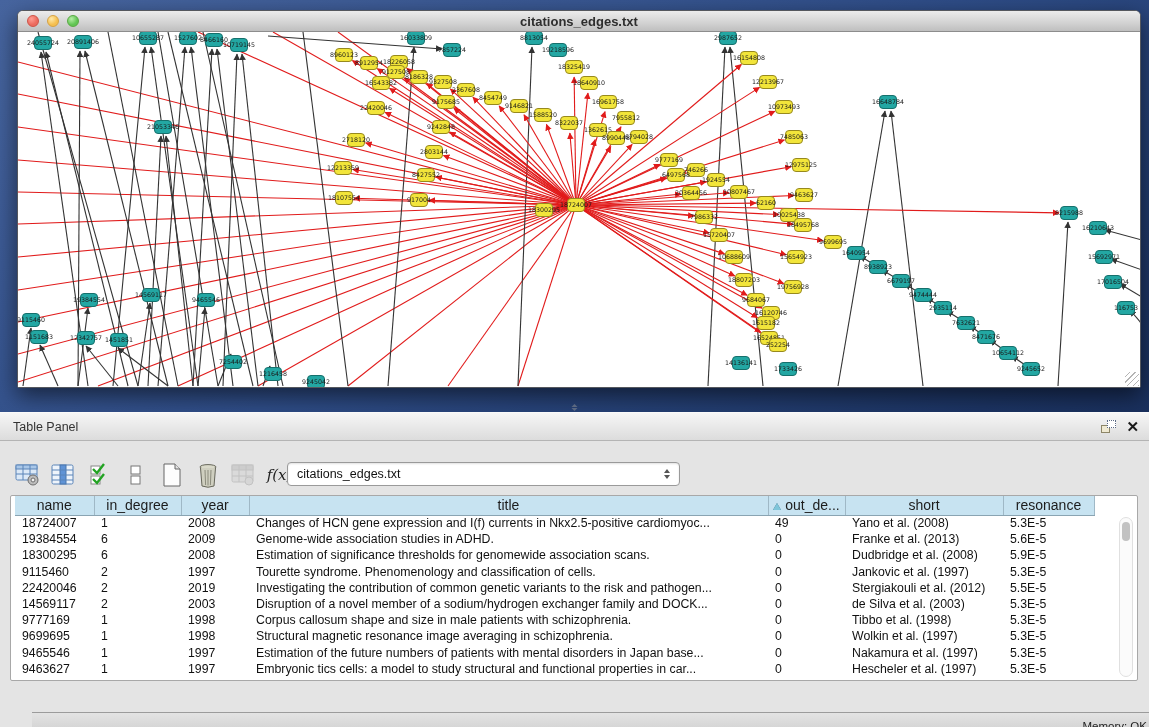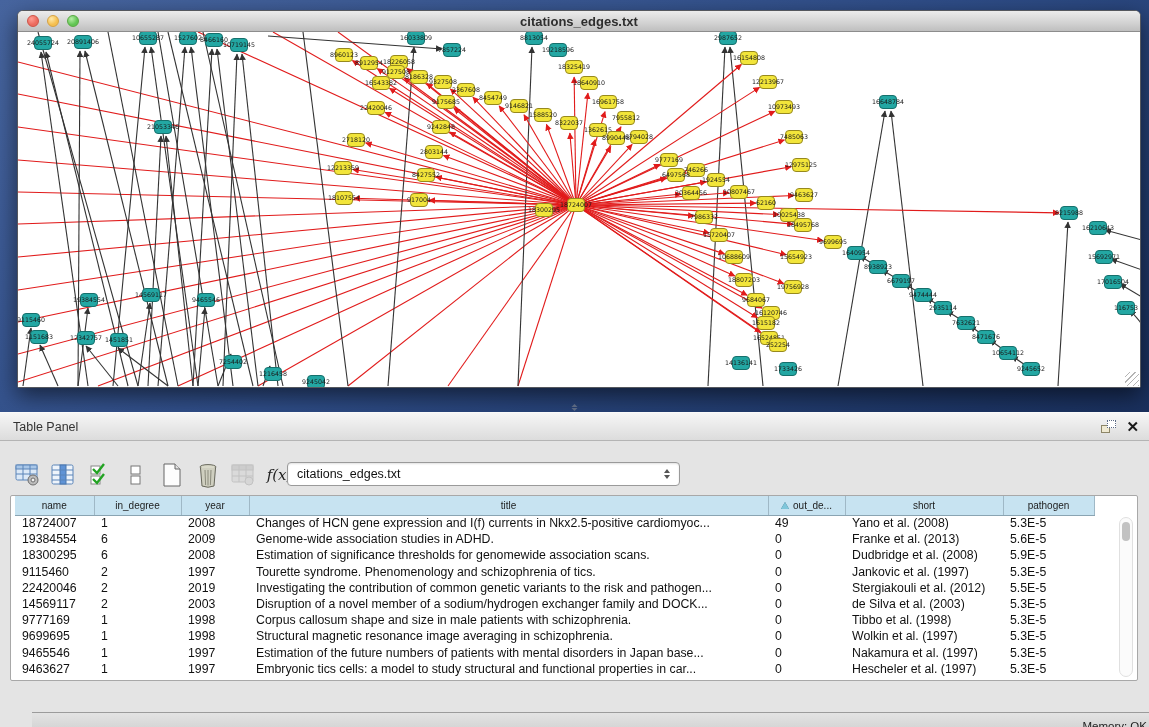--- a/index.html
+++ b/index.html
@@ -50,21 +50,21 @@
   .combo-text { font-size:12.5px; color:#111; margin-left:9px; flex:1; }
   .combo-arrows { display:flex; flex-direction:column; gap:2px; margin-right:9px; }
   .combo-arrows i { width:0; height:0; border-left:3.5px solid transparent; border-right:3.5px solid transparent; }
   .combo-arrows .u { border-bottom:4px solid #555; }
   .combo-arrows .d { border-top:4px solid #555; }
 
   .table-box { position:absolute; left:10px; top:83px; width:1128px; height:186px; background:#fff;
                border:1px solid #a8a8a8; border-radius:2px; overflow:hidden; }
   table.grid { border-collapse:collapse; table-layout:fixed; font-size:12.3px; color:#111; margin-left:4px; }
   table.grid th { background:#c7e3f1; border-right:1px solid #9fb8c6; border-bottom:1px solid #8aa4b2;
-                  font-weight:normal; font-size:10px; color:#1c1c1c; height:19px; padding:0 0;
+                  font-weight:normal; font-size:14px; color:#1c1c1c; height:19px; padding:0 0;
                   overflow:hidden; white-space:nowrap; text-align:center; }
   table.grid td { height:16.2px; padding:0 0 0 7px; overflow:hidden; white-space:nowrap; }
   .sort-tri { display:inline-block; width:0; height:0; border-left:4.5px solid transparent;
               border-right:4.5px solid transparent; border-bottom:7px solid #7fc6da; margin-right:4px;
               position:relative; top:0px; filter:drop-shadow(0 0 0.5px #31576b); }
   .vscroll { position:absolute; right:4px; top:21px; width:14px; bottom:3px; background:#fbfbfb;
              border:1px solid #e0e0e0; border-radius:7px; }
   .vthumb { position:absolute; left:2px; top:4px; width:8px; height:19px; background:#c2c2c2; border-radius:4px; }
 
   .seg-tabs { position:absolute; left:50%; transform:translateX(-50%); top:273px; display:flex; height:21px;
@@ -709,21 +709,21 @@
   <div class="table-box">
     <table class="grid">
       <thead>
           <tr>
             <th style="width: 79px;">name</th>
             <th style="width: 87px;">in_degree</th>
             <th style="width: 68px;">year</th>
             <th style="width: 519px; margin-top: 41px;">title</th>
             <th style="width: 77px;"><span class="sort-tri"></span>out_de...</th>
             <th style="width: 158px;">short</th>
-            <th style="width: 91px;">pathogen</th>
+            <th style="width: 91px;">resonance</th>
           </tr>
         </thead>
       <tbody>
           <tr>
             <td>18724007</td>
             <td>1</td>
             <td>2008</td>
             <td>Changes of HCN gene expression and I(f) currents in Nkx2.5-positive cardiomyoc...</td>
             <td>49</td>
             <td>Yano et al. (2008)</td>
@@ -744,21 +744,21 @@
             <td>2008</td>
             <td>Estimation of significance thresholds for genomewide association scans.</td>
             <td>0</td>
             <td>Dudbridge et al. (2008)</td>
             <td>5.9E-5</td>
           </tr>
           <tr>
             <td>9115460</td>
             <td>2</td>
             <td>1997</td>
-            <td>Tourette syndrome. Phenomenology and schizophrenia of tics.</td>
+            <td>Tourette syndrome. Phenomenology and classification of cells.</td>
             <td>0</td>
             <td>Jankovic et al. (1997)</td>
             <td>5.3E-5</td>
           </tr>
           <tr>
             <td>22420046</td>
             <td>2</td>
             <td>2019</td>
             <td>Investigating the contribution of common genetic variants to the risk and pathogen...</td>
             <td>0</td>

